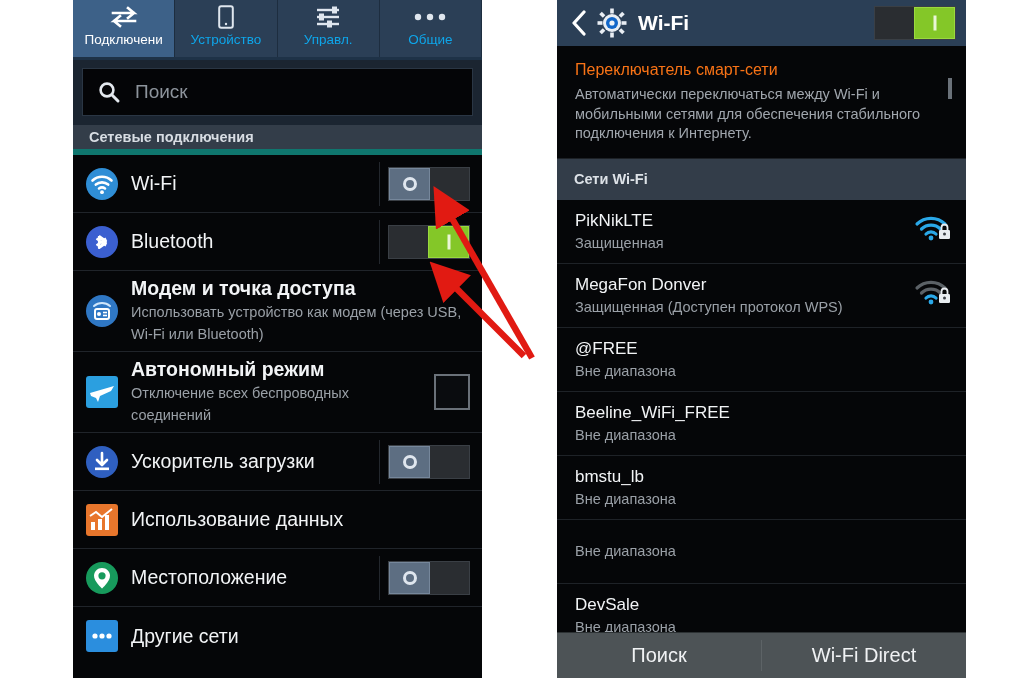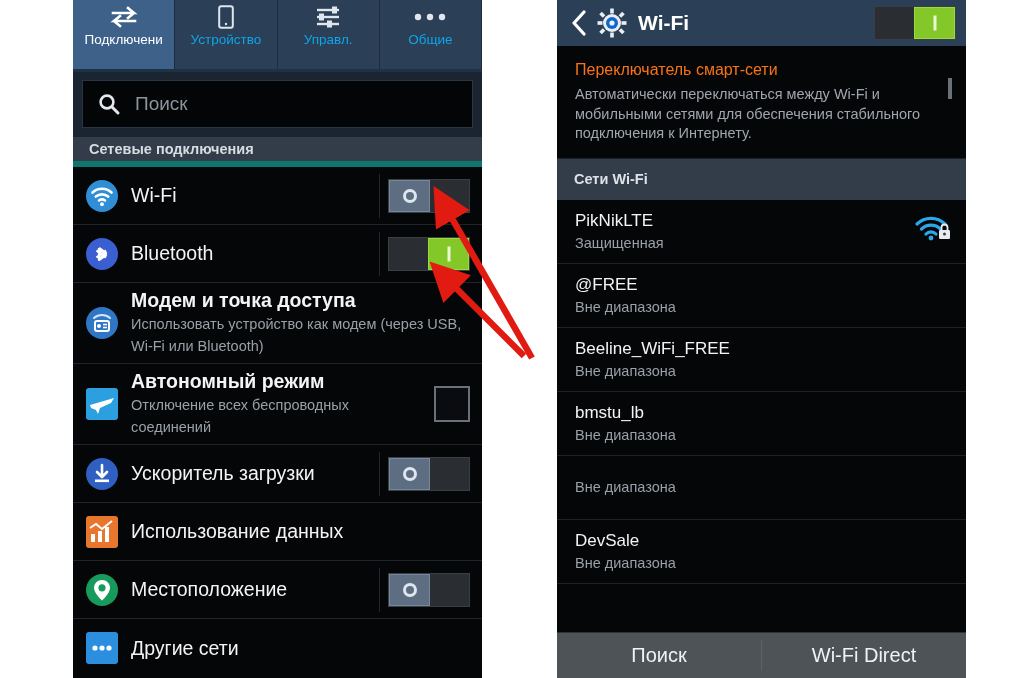--- a/index.html
+++ b/index.html
@@ -4,21 +4,21 @@
 <style>
   * { box-sizing: border-box; margin:0; padding:0; }
   html,body{ width:1036px; height:678px; background:#ffffff; overflow:hidden;
     font-family:"Liberation Sans","DejaVu Sans",sans-serif; }
   .stage{ position:relative; width:1036px; height:678px; background:#fff; }
 
   
   .left-panel{ position:absolute; left:73px; top:0; width:409px; height:678px;
     background:#050608; overflow:hidden; }
 
-  .tabbar{ display:flex; height:72px; background:#2b3f56; position:relative; }
+  .tabbar{ display:flex; height:60px; background:#2b3f56; position:relative; }
   .tab{ flex:1; display:flex; flex-direction:column; align-items:center; justify-content:flex-start;
     padding-top:4px; position:relative; border-right:1px solid #1d2d3f; }
   .tab:last-child{ border-right:none; }
   .tab.active{ background:#3d6188; }
   .tab .ticon{ height:26px; display:flex; align-items:center; justify-content:center; }
   .tab .tlabel{ font-size:13.5px; color:#0ea5e9; line-height:13px; margin-top:3px;
     white-space:nowrap; overflow:hidden; max-width:100%; }
   .tab.active .tlabel{ color:#ffffff; }
   .tabbar-underline{ position:absolute; left:0; bottom:0; width:100%; height:3px; background:#1e3247; }
   .tab.active .tab-ind{ position:absolute; left:0; bottom:0; width:100%; height:3px; background:#57b6e8; }
@@ -373,20 +373,37 @@
           <path d="M7.5 15 A13.5 13.5 0 0 1 26.5 15" fill="none" stroke="#2aa8e8" stroke-width="3.2" stroke-linecap="round"></path>
           <path d="M12 20 A7 7 0 0 1 22 20" fill="none" stroke="#2aa8e8" stroke-width="3.2" stroke-linecap="round"></path>
           <circle cx="17" cy="24" r="2.4" fill="#2aa8e8"></circle>
           <rect x="25" y="16" width="11" height="9" rx="1.2" fill="#e8ecf0"></rect>
           <path d="M27.5 16 V13.5 A3 3 0 0 1 33.5 13.5 V16" fill="none" stroke="#e8ecf0" stroke-width="1.8"></path>
           <circle cx="30.5" cy="20" r="1.5" fill="#3a3f45"></circle>
         </svg>
       </span>
     </div>
 
+    <div class="netrow">
+      <span class="nt">
+        <span class="nname" style="display:block">MegaFon Donver</span>
+        <span class="nstat" style="display:block">Защищенная (Доступен протокол WPS)</span>
+      </span>
+      <span>
+        <svg width="38" height="30" viewBox="0 0 38 30">
+          <path d="M3 10 A20 20 0 0 1 31 10" fill="none" stroke="#5b6166" stroke-width="3.2" stroke-linecap="round"></path>
+          <path d="M7.5 15 A13.5 13.5 0 0 1 26.5 15" fill="none" stroke="#5b6166" stroke-width="3.2" stroke-linecap="round"></path>
+          <path d="M12 20 A7 7 0 0 1 22 20" fill="none" stroke="#2aa8e8" stroke-width="3.2" stroke-linecap="round"></path>
+          <circle cx="17" cy="24" r="2.4" fill="#2aa8e8"></circle>
+          <rect x="25" y="16" width="11" height="9" rx="1.2" fill="#e8ecf0"></rect>
+          <path d="M27.5 16 V13.5 A3 3 0 0 1 33.5 13.5 V16" fill="none" stroke="#e8ecf0" stroke-width="1.8"></path>
+          <circle cx="30.5" cy="20" r="1.5" fill="#3a3f45"></circle>
+        </svg>
+      </span>
+    </div>
 
     <div class="netrow">
       <span class="nt">
         <span class="nname" style="display:block">@FREE</span>
         <span class="nstat" style="display:block">Вне диапазона</span>
       </span>
     </div>
 
     <div class="netrow">
       <span class="nt">

